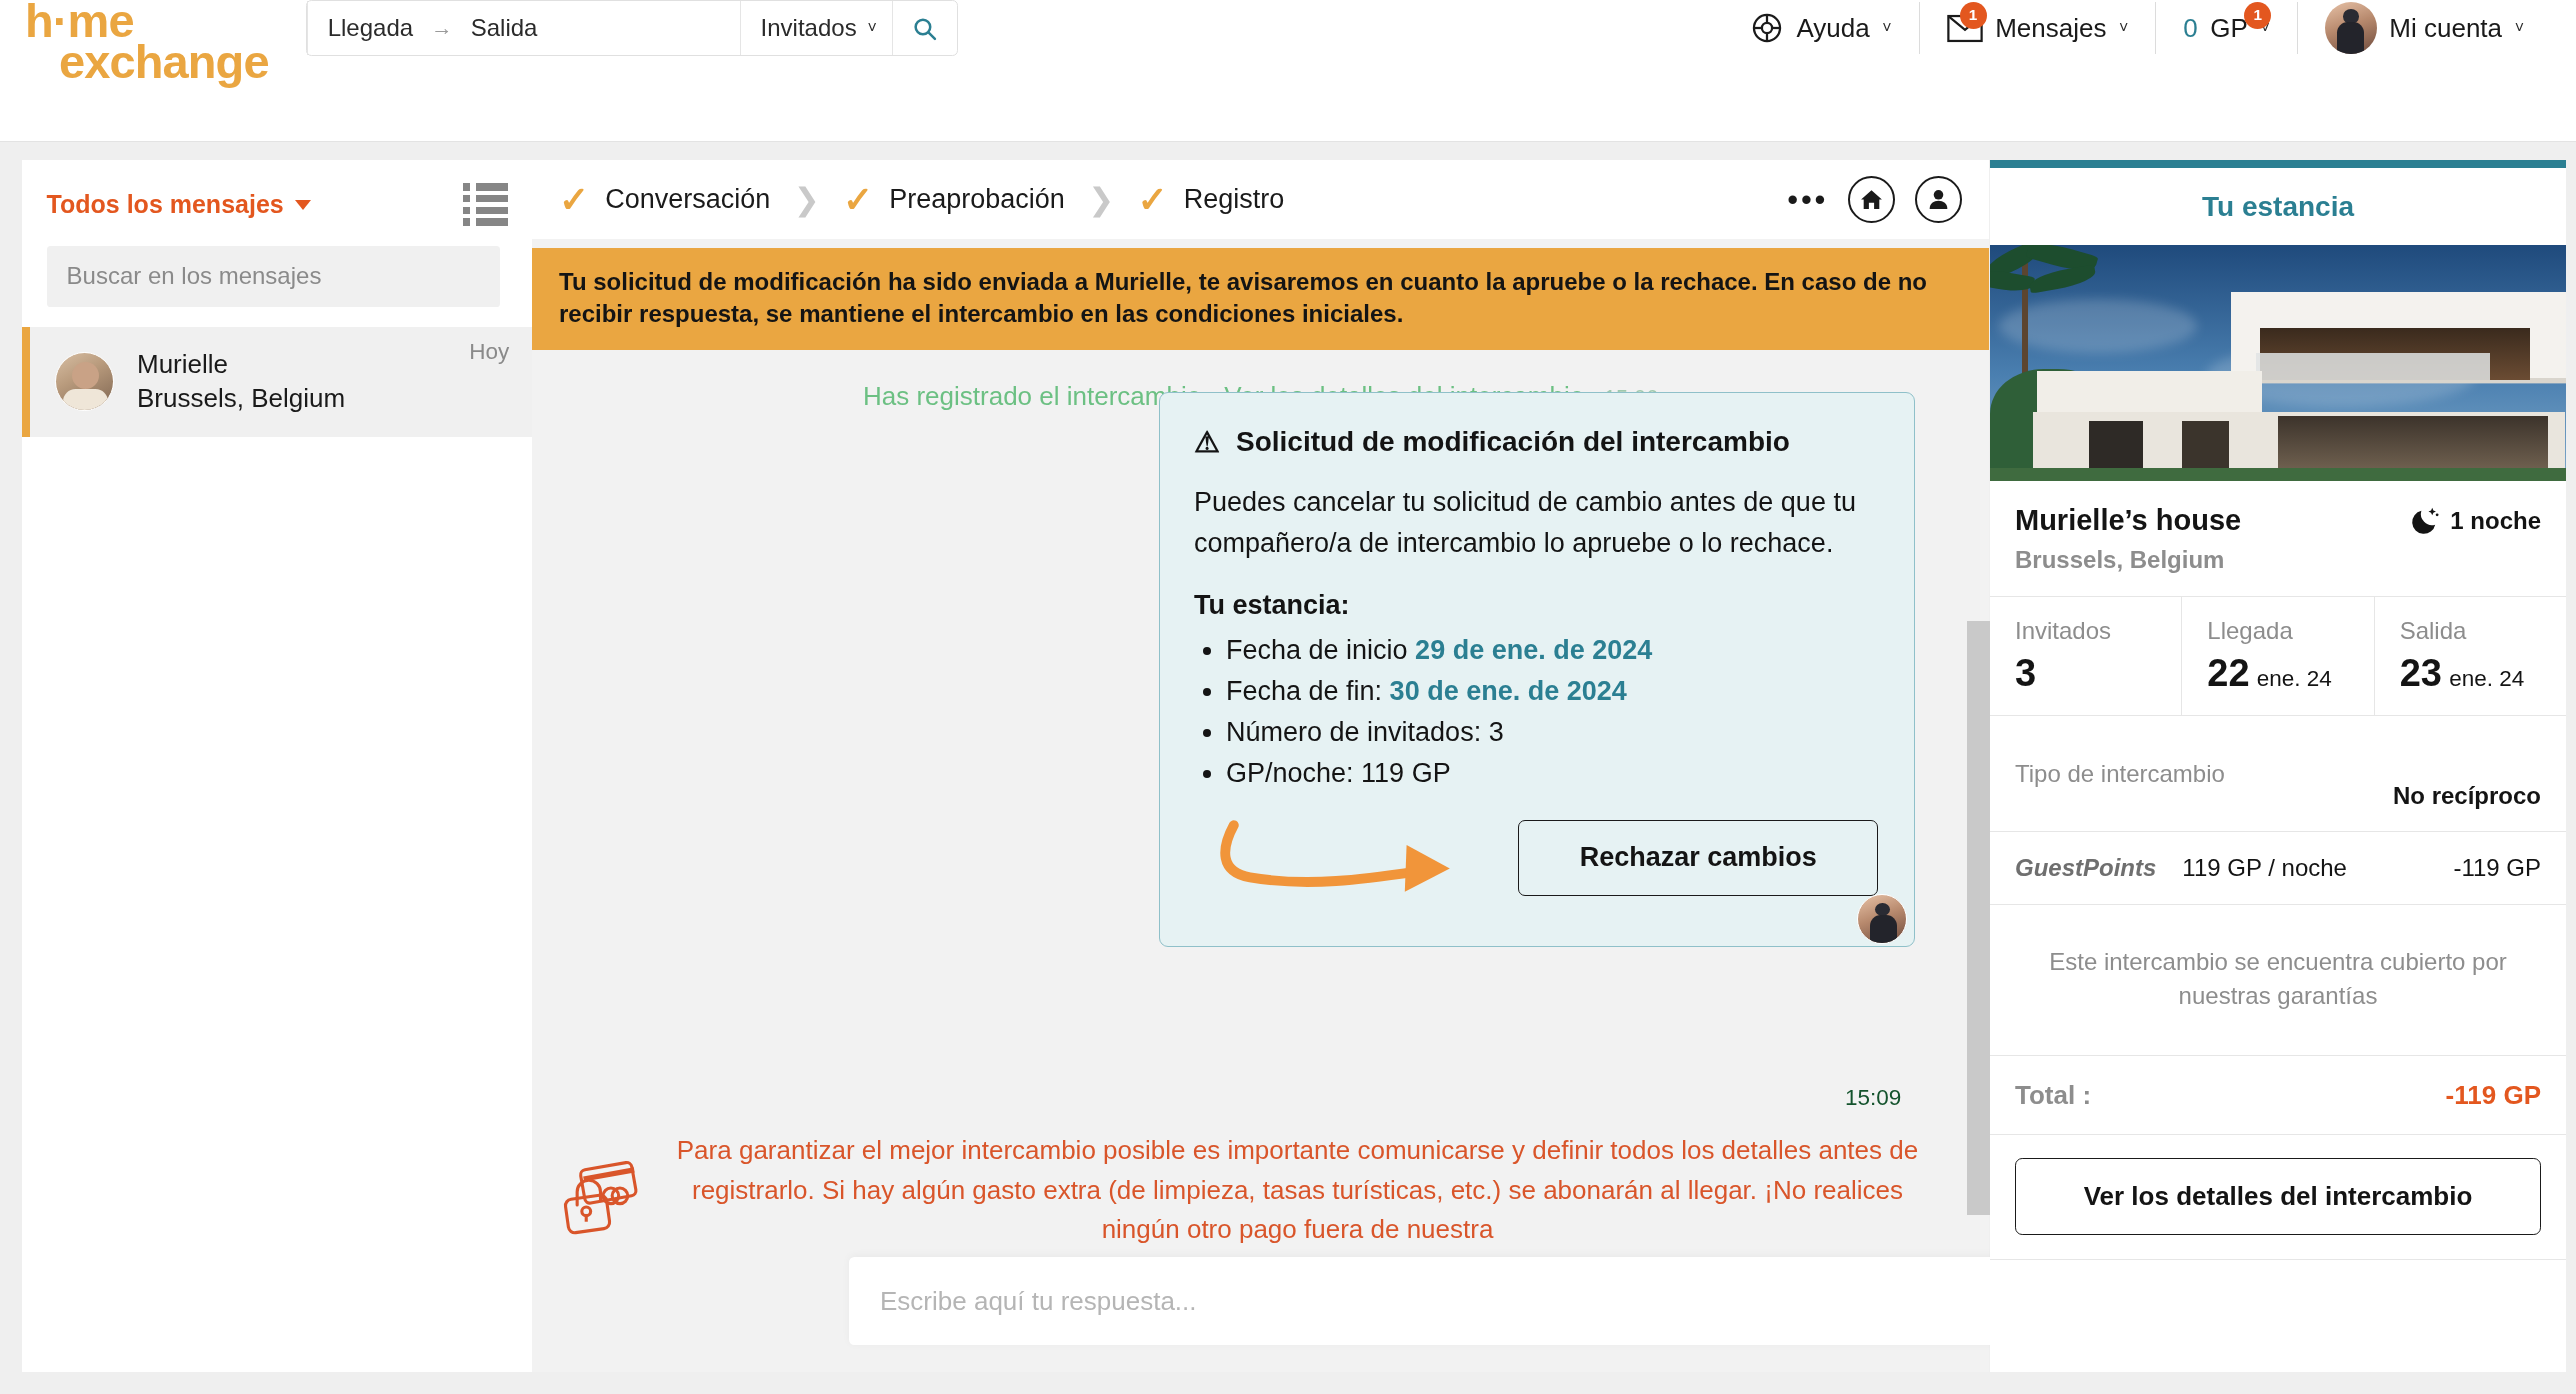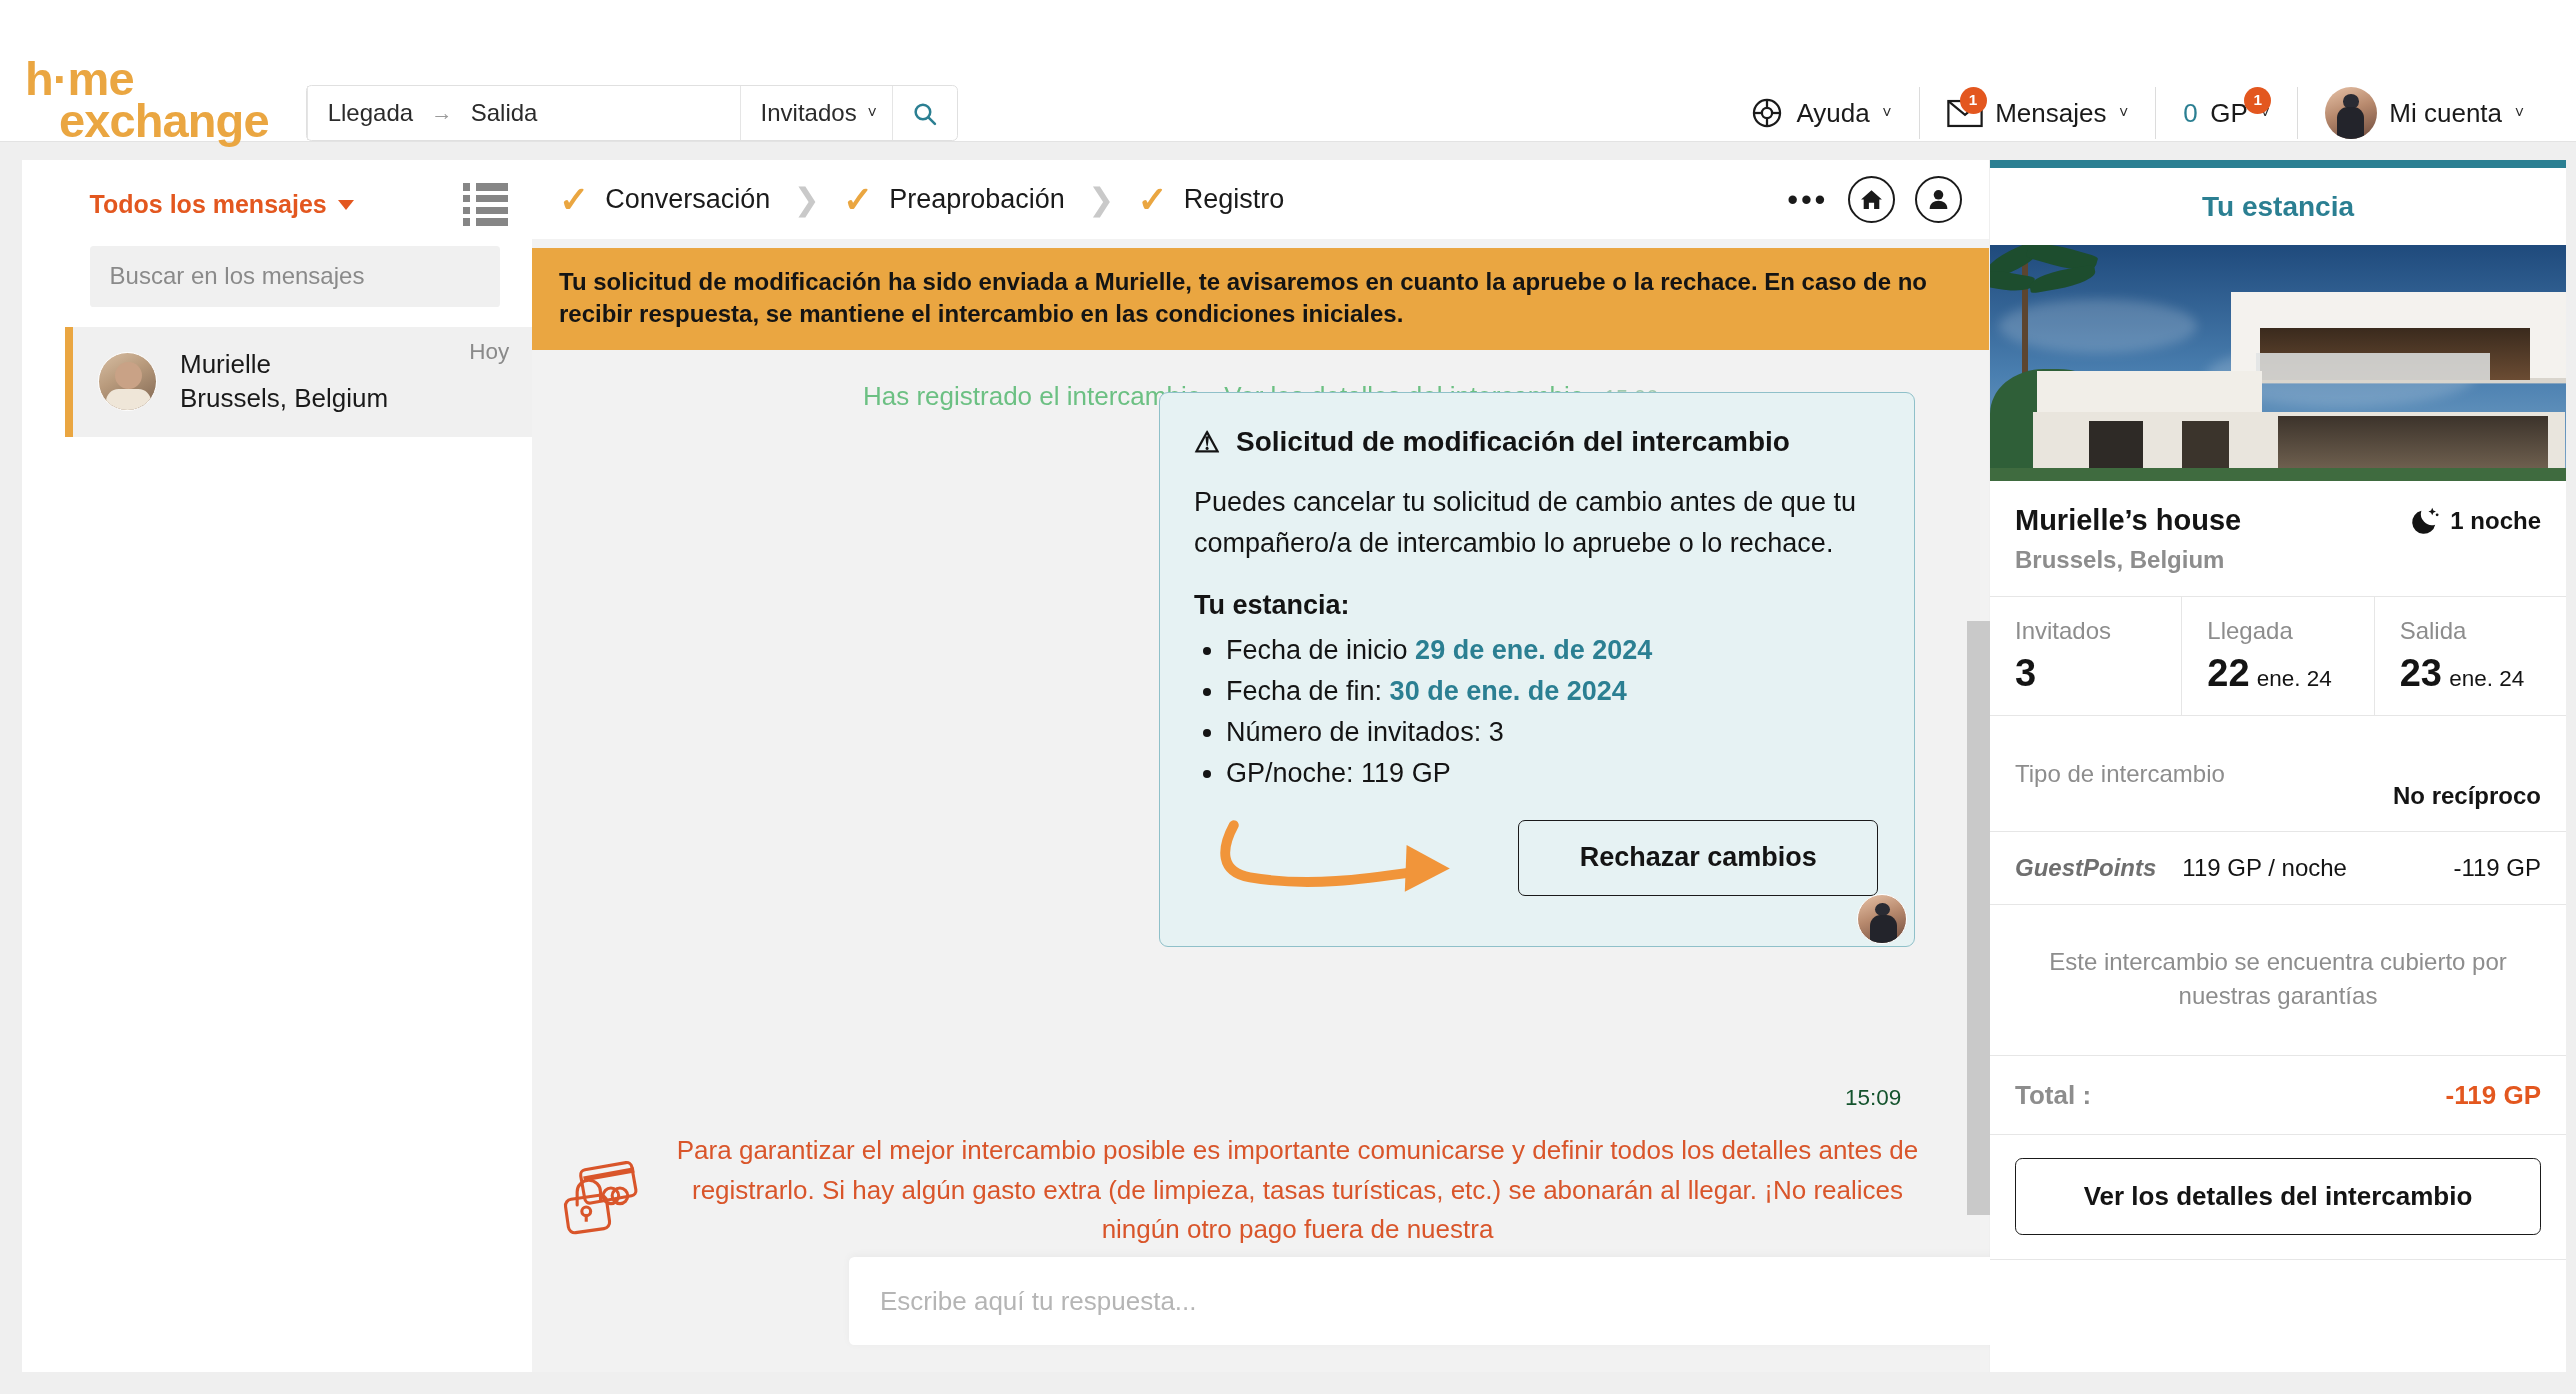--- a/index.html
+++ b/index.html
@@ -9,21 +9,21 @@
     background: #efefef;
     color: #1a1a1a;
     overflow: hidden;
   }
   .app { position: relative; width: 2576px; height: 1394px; }
 
   
   .topbar {
     position: absolute; top: 0; left: 0; width: 2576px; height: 142px;
     background: #ffffff; border-bottom: 0.9px solid #e3e3e3;
-    display: flex; align-items: flex-end;
+    display: flex; align-items: flex-start;
   }
   .logo { margin-left: 25px; width: 270px; }
   .logo-l1 { font-size: 47px; font-weight: 700; color: #eaa641; line-height: 0.88; letter-spacing: -0.9px; }
   .logo-l2 { font-size: 47px; font-weight: 700; color: #eaa641; line-height: 0.88; letter-spacing: -0.9px; margin-left: 34px; }
 
   .searchbar {
     display: flex; align-items: stretch; height: 56px; margin-left: 10.8px;
     border: 0.9px solid #e0e0e0; border-radius: 5.4px; background: #fff;
   }
   .sb-cell { display: flex; align-items: center; padding: 0 20px; font-size: 24px; color: #2b2b2b; }
@@ -57,21 +57,20 @@
   }
   .avatar-top::before {
     content: ""; position: absolute; left: 18px; top: 7.2px; width: 16px; height: 14.4px;
     border-radius: 50%; background: #2a2b33;
   }
 
   
   .msglist {
     position: absolute; left: 21.6px; top: 160px; width: 511px; height: 1212px;
     background: #ffffff;
-    padding-left: 43px;
   }
   .msglist-head { display: flex; align-items: center; padding: 23.4px 25px 0 25px; }
   .filter-link { color: #e3571f; font-size: 25px; font-weight: 700; display: flex; align-items: center; gap: 10.8px; }
   .filter-caret { width: 0; height: 0; border-left: 8px solid transparent; border-right: 8px solid transparent; border-top: 10px solid #e3571f; }
   .list-icon { margin-left: auto; display: flex; flex-direction: column; gap: 4.5px; }
   .li-row { display: flex; align-items: center; gap: 5.4px; }
   .li-dot { width: 7.2px; height: 7.2px; background: #868686; }
   .li-bar { width: 32px; height: 7.2px; background: #868686; }
   .msg-search {
     margin: 20px 33px 0 25px; height: 61px; background: #f0f0f0; border: none; border-radius: 3.6px;

